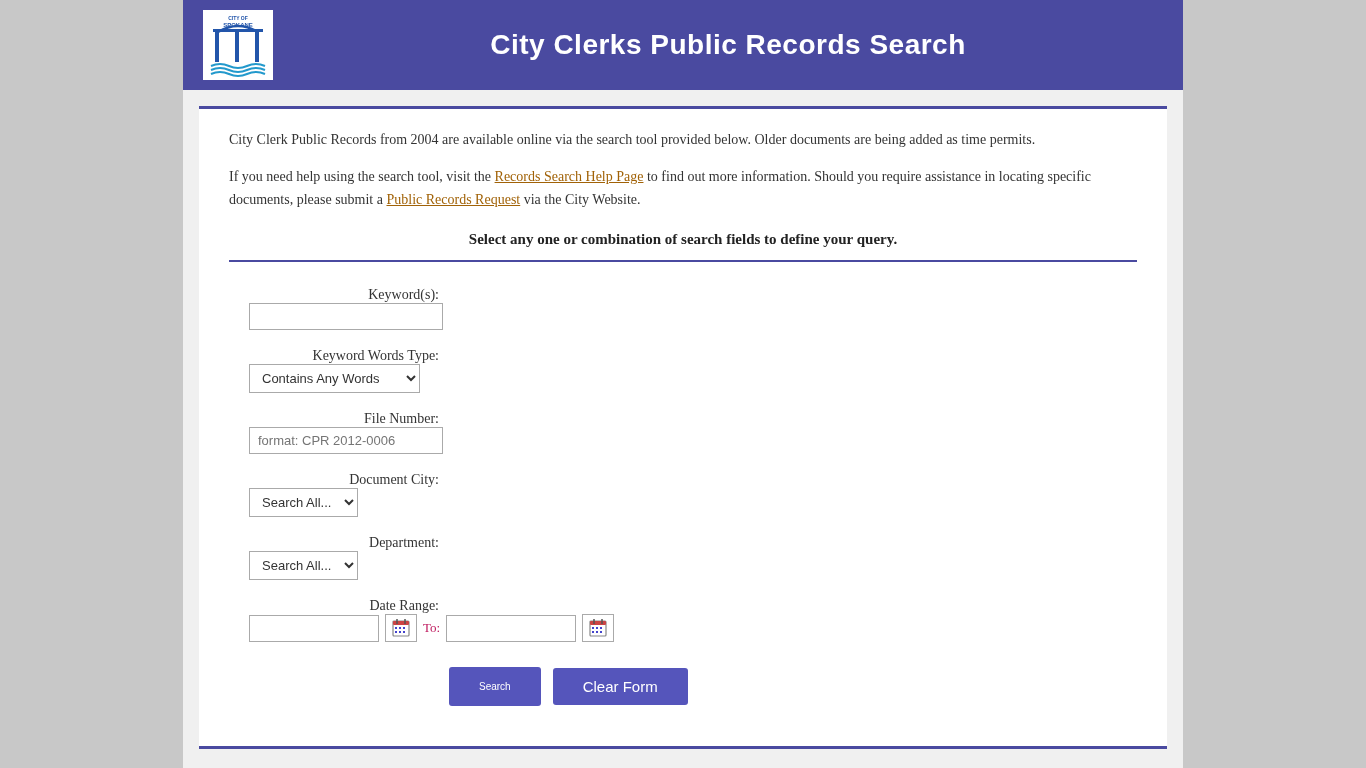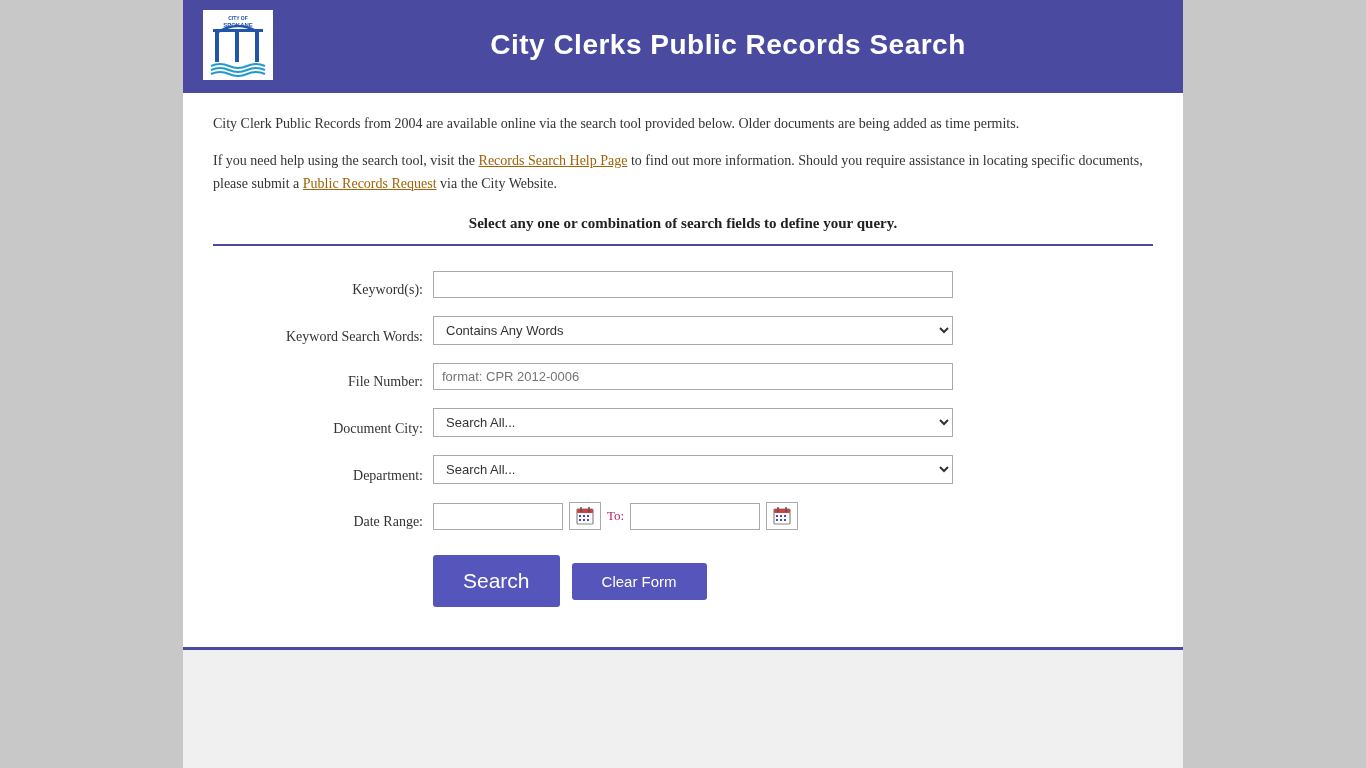--- a/index.html
+++ b/index.html
@@ -38,21 +38,21 @@
       text-align: center;
       color: white;
       font-size: 28px;
       font-weight: bold;
       font-family: Arial, sans-serif;
       letter-spacing: 0.5px;
     }
     
     .content {
       background: white;
-      margin: 0;
+      margin: 16px;
       padding: 20px 30px 30px 30px;
       border-top: 3px solid #4a4aa0;
       border-bottom: 3px solid #4a4aa0;
     }
     .description {
       font-size: 14px;
       line-height: 1.6;
       margin-bottom: 15px;
       color: #333;
     }
@@ -67,22 +67,23 @@
       color: #222;
       border-bottom: 2px solid #4a4aa0;
       padding-bottom: 12px;
     }
     
     .form-area {
       padding: 10px 20px;
     }
     .form-row {
       display: flex;
-      align-items: flex-end;
+      align-items: flex-start;
       margin-bottom: 18px;
+      flex-direction: column;
     }
     .form-label {
       width: 200px;
       text-align: right;
       padding-right: 10px;
       font-size: 14px;
       color: #333;
       flex-shrink: 0;
     }
     .form-control {
@@ -143,21 +144,21 @@
       align-items: center;
       margin-top: 25px;
       padding-left: 200px;
       gap: 12px;
     }
     .btn-search {
       background-color: #5555bb;
       color: white;
       border: none;
       padding: 14px 30px;
-      font-size: 21px;
+      font-size: 10px;
       font-family: Arial, sans-serif;
       cursor: pointer;
       border-radius: 3px;
     }
     .btn-clear {
       background-color: #5555bb;
       color: white;
       border: none;
       padding: 10px 30px;
       font-size: 15px;
@@ -211,21 +212,21 @@
       <div class="form-area">
 
         <div class="form-row">
           <label class="form-label">Keyword(s):</label>
           <div class="form-control">
             <input type="text" placeholder="" style="">
           </div>
         </div>
 
         <div class="form-row">
-          <label class="form-label">Keyword Search Words:</label>
+          <label class="form-label">Keyword Words Type:</label>
           <div class="form-control">
             <select>
               <option>Contains Any Words</option>
               <option>Contains All Words</option>
               <option>Contains Exact Phrase</option>
             </select>
           </div>
         </div>
 
         <div class="form-row">

